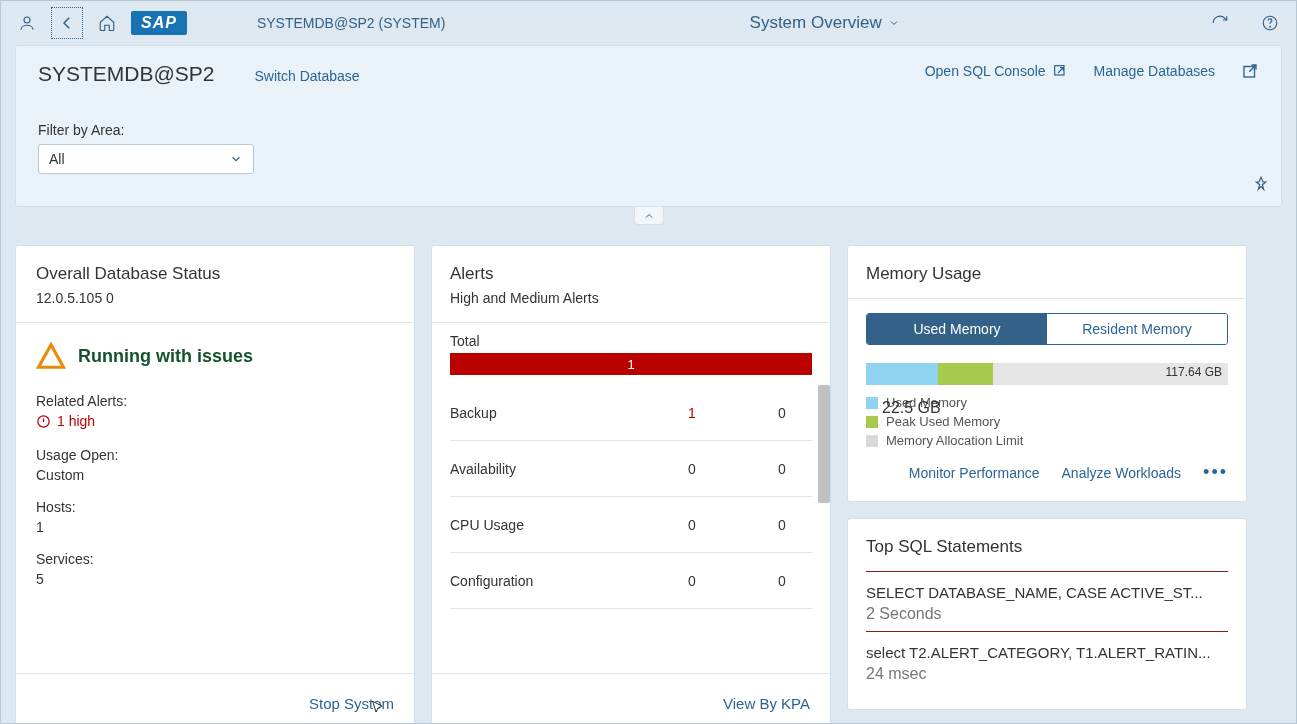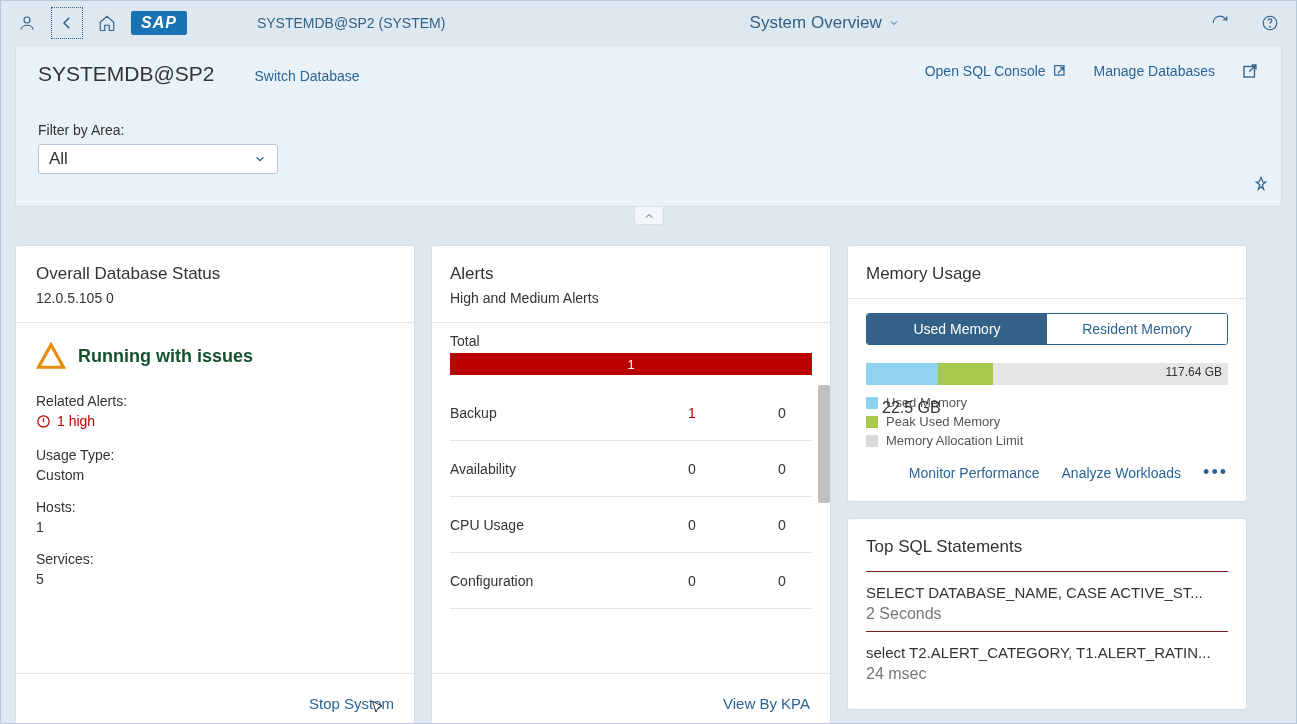--- a/index.html
+++ b/index.html
@@ -15,21 +15,21 @@
 .conn-text { color: #346187; font-size: 14px; margin-left: 62px; }
 .page-title-btn { color:#346187; font-size:17px; display:flex; align-items:center; gap:6px; cursor:pointer;}
 .header-panel { background:#EAF2F9; margin:0 14px; border:1px solid #D3DFE9; border-radius:3px; padding:16px 22px 32px 22px; position:relative;}
 .header-row { display:flex; justify-content:space-between; align-items:flex-start; }
 .db-title { font-size:21px; color:#333; font-weight:normal; margin-right:20px;}
 .link { color:#2A6496; font-size:14px; cursor:pointer; }
 .header-links { display:flex; gap:26px; align-items:center; }
 .header-links .link { display:flex; align-items:center; gap:6px;}
 .filter-area { margin-top:36px; }
 .filter-label { font-size:14px; color:#333; margin-bottom:6px; display:block;}
-.filter-select { width:240px; height:30px; background:#fff; border:1px solid #B8C8D8; border-radius:3px; padding:0 10px; display:flex; align-items:center; justify-content:space-between; font-size:17px; color:#333; cursor:pointer;}
+.filter-select { width:216px; height:30px; background:#fff; border:1px solid #B8C8D8; border-radius:3px; padding:0 10px; display:flex; align-items:center; justify-content:space-between; font-size:14px; color:#333; cursor:pointer;}
 .pin-icon { position:absolute; right:12px; bottom:10px; color:#346187; cursor:pointer;}
 .collapse-tab { width:30px; height:18px; background:#F2F6FA; border:1px solid #D3DFE9; border-top:none; border-radius:0 0 4px 4px; display:flex; align-items:center; justify-content:center; margin:0 auto; color:#346187; cursor:pointer;}
 .cards { display:flex; gap:16px; padding:20px 14px; align-items:flex-start;}
 .card { background:#fff; border:1px solid #D3DFE9; border-radius:3px; }
 .card.c1 { width:400px; height:480px; position:relative; padding:18px 20px;}
 .card.c2 { width:400px; height:480px; position:relative; padding:18px 18px; }
 .card.c3 { width:400px; padding:18px 18px;}
 .card-title { font-size:17px; color:#333; margin-bottom:6px; }
 .card-sub { font-size:14px; color:#333; margin-bottom:16px;}
 .status-row { display:flex; align-items:center; gap:12px; margin:18px 0 22px 0;}
@@ -174,21 +174,21 @@
       <span class="status-text">Running with issues</span>
     </div>
     <div class="label">Related Alerts:</div>
     <div class="alert-count">
       <svg width="15" height="15" viewBox="0 0 24 24" fill="none" stroke="#BB0000" stroke-width="2">
           <circle cx="12" cy="12" r="9"></circle>
           <path d="M12 7v6M12 17h0"></path>
         </svg>
       <span>1 high</span>
     </div>
-    <div class="label">Usage Type:</div>
+    <div class="label">Usage Open:</div>
     <div class="value">Custom</div>
     <div class="label">Hosts:</div>
     <div class="value">1</div>
     <div class="label">Services:</div>
     <div class="value">5</div>
     <hr style="border:none;border-top:1px solid #E5E5E5;margin:6px -20px;position:absolute;bottom:44px;left:20px;right:20px;">
     <span class="stop-link">Stop System</span>
     <svg class="cursor" viewBox="0 0 24 24">
         <path d="M4 2l5 16 3-6 6-3L4 2z" fill="#fff" stroke="#000" stroke-width="1.2"></path>
       </svg>

